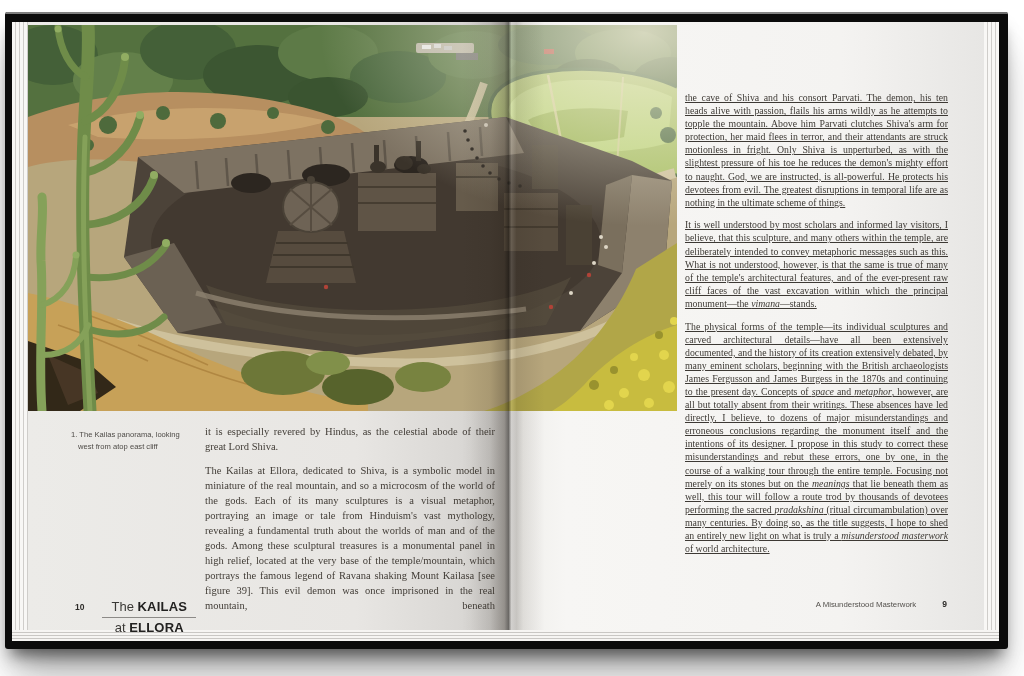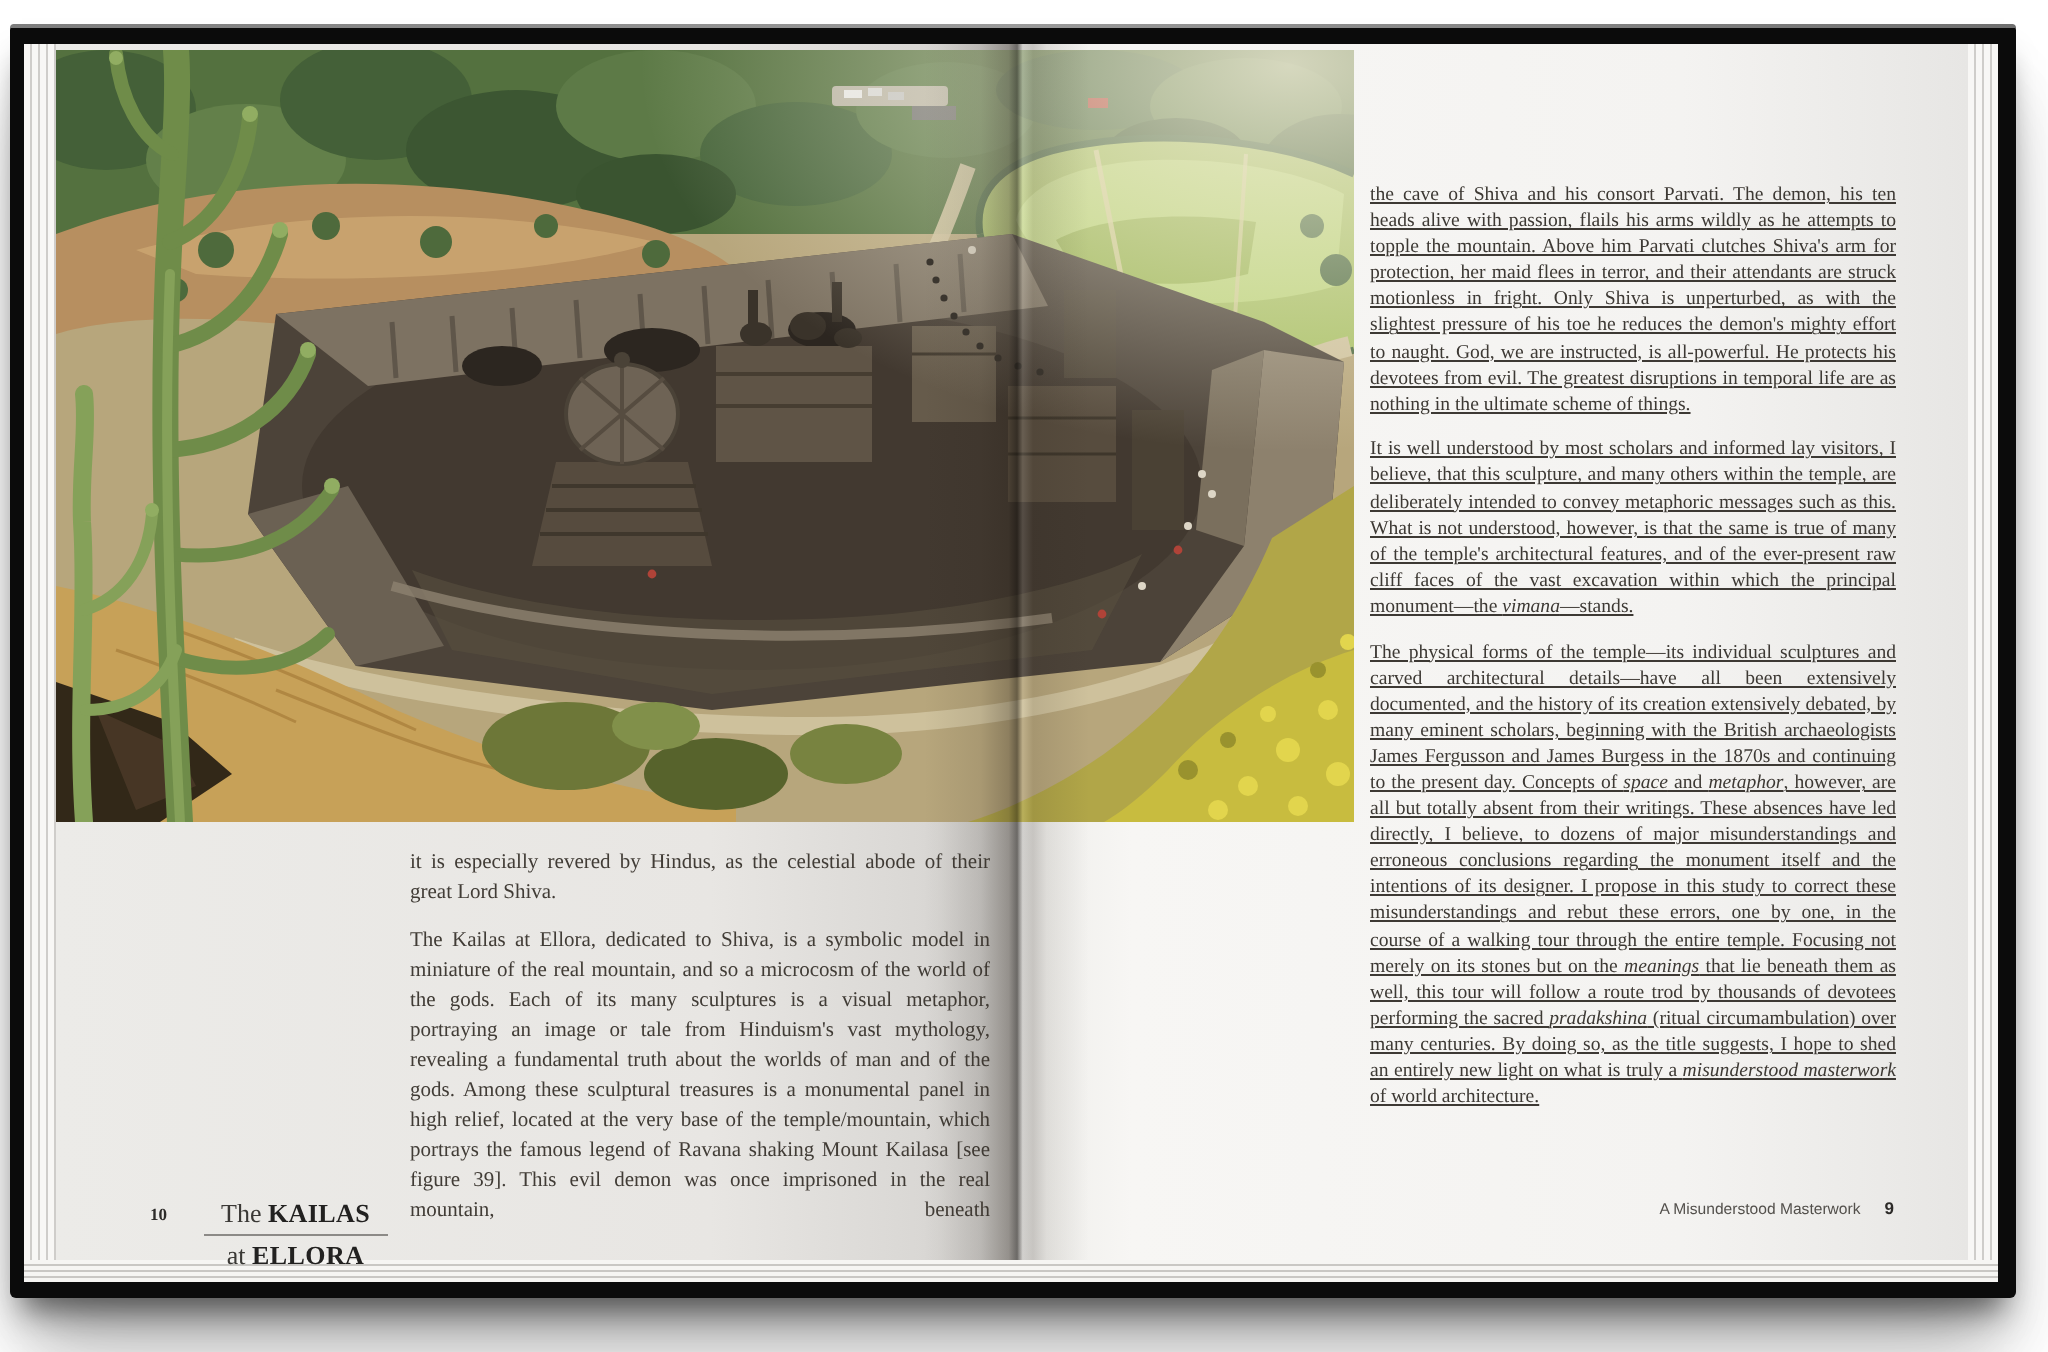--- a/index.html
+++ b/index.html
@@ -33,49 +33,53 @@
   
   .caption{position:absolute;left:43px;top:407px;width:160px;font-family:"Liberation Sans",sans-serif;
            font-size:7.6px;line-height:1.55;color:#4e4b47;}
   .caption .l2{display:block;padding-left:7px;}
   .lp-body{position:absolute;left:177px;top:402px;width:290px;font-size:10.5px;line-height:15px;
            color:#413c36;text-align:justify;}
   .lp-body p{margin:0 0 9px 0;}
   .lp-body p.fill{text-align-last:justify;}
 
   .lp-footer{position:absolute;left:47px;top:576px;display:flex;align-items:flex-start;
-             font-family:Liberation Serif, serif;color:#3a3835;}
+             font-family:Liberation Sans, sans-serif;color:#3a3835;}
   .lp-footer .pnum{font-size:8.5px;font-weight:bold;color:#2d2b29;margin-top:4px;}
   .running-title{margin-left:18px;text-align:center;font-size:13px;line-height:1.4;}
   .rt-top{display:block;padding:0 9px 1px 9px;border-bottom:1px solid #8c8a87;}
   .rt-bottom{display:block;padding-top:1px;}
   .running-title b{font-weight:bold;color:#222120;letter-spacing:.2px;}
 
   
   .rp-body{position:absolute;left:176px;top:69px;width:263px;font-size:9.8px;line-height:13.1px;
            color:#3d3934;text-align:justify;text-decoration:underline;}
   .rp-body p{margin:0 0 9.5px 0;}
   .rp-body em{font-style:italic;}
 
-  .rp-footer{position:absolute;right:37px;top:577px;display:flex;align-items:baseline;gap:12px;
+  .rp-footer{position:absolute;right:37px;top:577px;display:flex;align-items:baseline;gap:26px;
              font-family:"Liberation Sans",sans-serif;font-size:7.8px;color:#53504c;}
   .rp-footer .pnum{font-size:8.5px;font-weight:bold;color:#2d2b29;}
 </style>
 </head>
 <body>
 
 <div class="stage">
 
   <div class="cover"></div>
 
   <div class="edge-v edge-left"></div>
   <div class="edge-v edge-right"></div>
   <div class="edge-bottom"></div>
 
   <div class="page page-left">
+    <div class="caption">
+      <span>1. The Kailas panorama, looking</span>
+      <span class="l2">west from atop east cliff</span>
+    </div>
     <div class="lp-body">
       <p>it is especially revered by Hindus, as the celestial abode of their great Lord Shiva.</p>
       <p class="fill">The Kailas at Ellora, dedicated to Shiva, is a symbolic model in miniature of the real mountain, and so a microcosm of the world of the gods. Each of its many sculptures is a visual metaphor, portraying an image or tale from Hinduism's vast mythology, revealing a fundamental truth about the worlds of man and of the gods. Among these sculptural treasures is a monumental panel in high relief, located at the very base of the temple/mountain, which portrays the famous legend of Ravana shaking Mount Kailasa [see figure 39]. This evil demon was once imprisoned in the real mountain, beneath</p>
     </div>
     <div class="lp-footer">
       <span class="pnum">10</span>
       <div class="running-title">
         <span class="rt-top"><span>The</span>&nbsp;<b>KAILAS</b></span>
         <span class="rt-bottom"><span>at</span>&nbsp;<b>ELLORA</b></span>
       </div>

